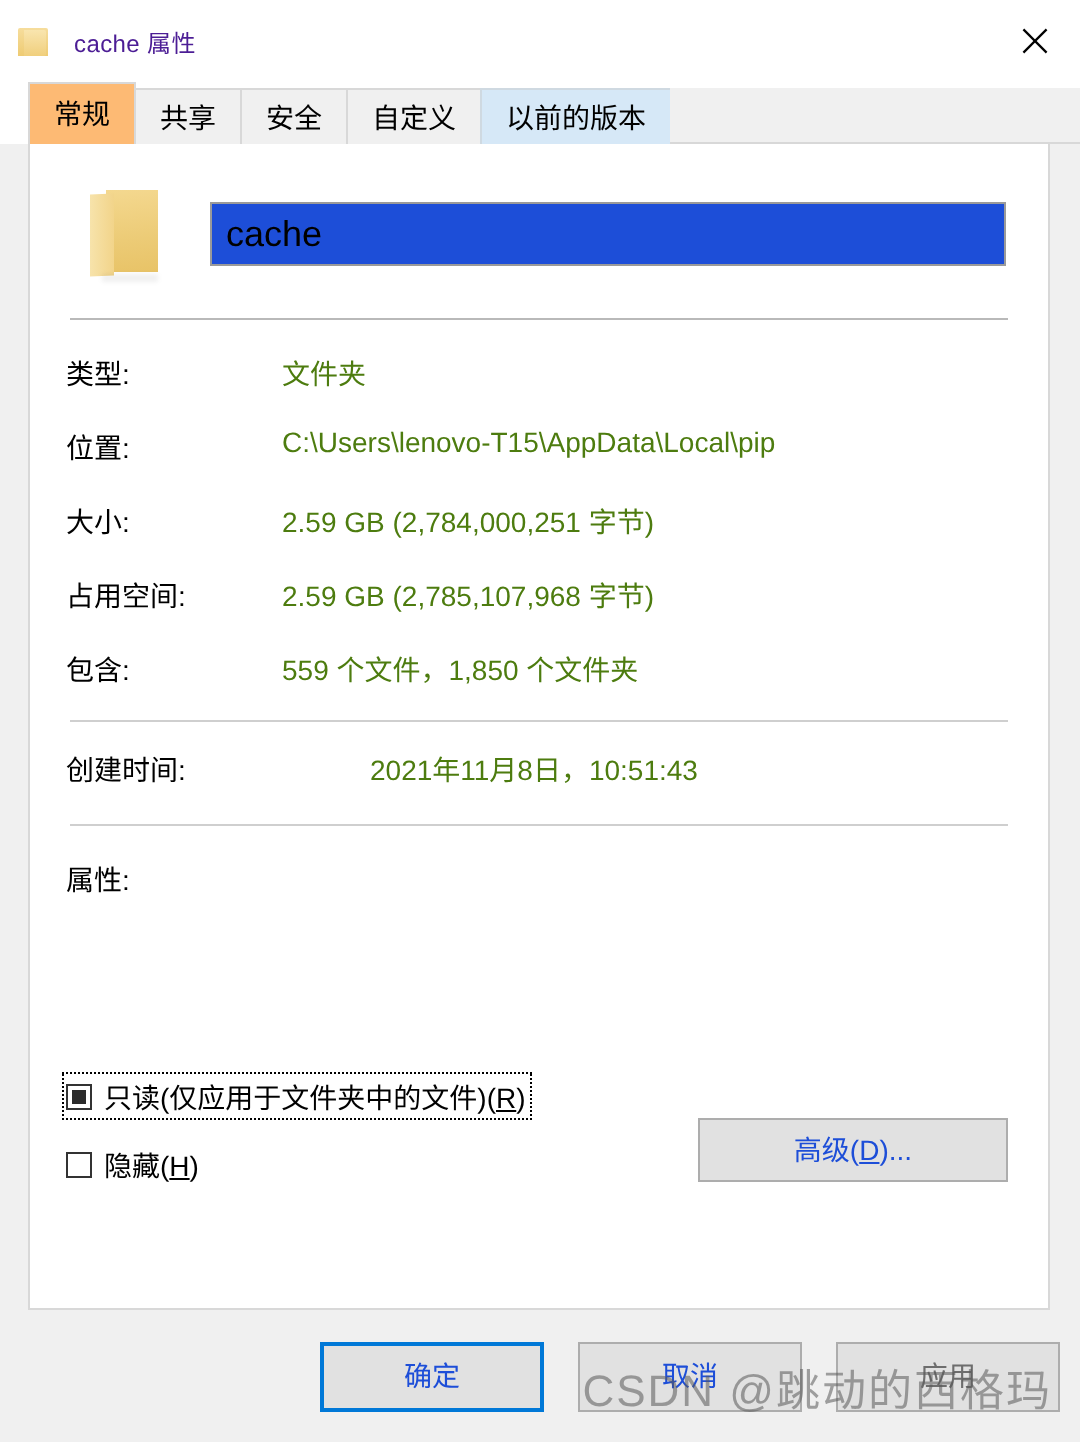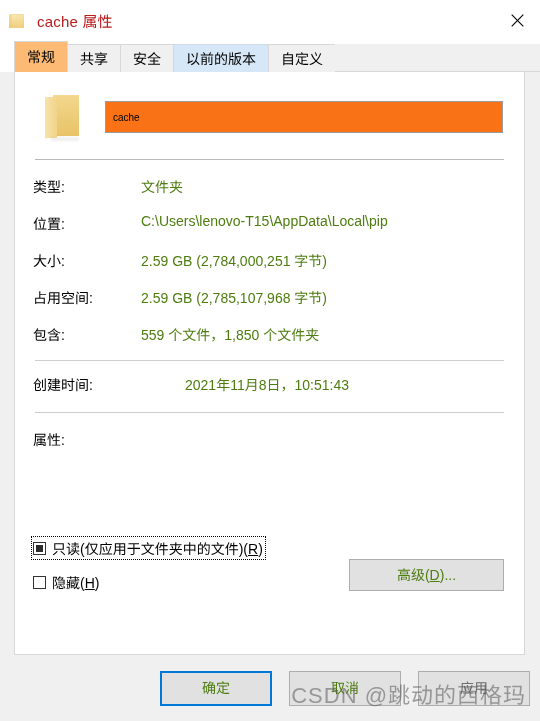--- a/index.html
+++ b/index.html
@@ -56,22 +56,22 @@
     border-radius: 1px 1px 0 0;
   }
   .title-folder-icon .front {
     position: absolute;
     left: 3px; top: 2px;
     width: 11px; height: 13px;
     background: linear-gradient(180deg,#f9e5ae 0%, #f0cf7d 100%);
     border-radius: 0 1px 1px 0;
   }
   .title-text {
-    font-size: 15px;
-    color: #b91c1c;
+    font-size: 12px;
+    color: #4c1d95;
     letter-spacing: 0.2px;
     white-space: nowrap;
     text-align: center;
   }
   .close-btn {
     position: absolute;
     right: 0; top: 0;
     width: 46px; height: 40px;
     display: flex;
     align-items: center;
@@ -185,23 +185,23 @@
     position: absolute;
     left: 6px; bottom: -2px;
     width: 28px; height: 4px;
     background: rgba(0,0,0,0.06);
     filter: blur(1px);
   }
   .name-input {
     flex: 1 1 auto;
     height: 32px;
     border: 1px solid #9a9a9a;
-    background: #f97316;
+    background: #1d4ed8;
     font-family: "Liberation Sans", "DejaVu Sans", sans-serif;
-    font-size: 10px;
+    font-size: 18px;
     color: #000;
     padding: 0 7px;
     box-sizing: border-box;
     outline: none;
     margin-left: 14px;
     margin-right: 3px;
   }
 
   hr.sep {
     border: none;
@@ -295,21 +295,21 @@
   .adv-row {
     position: relative;
     margin-top: -34px;
     display: flex;
     justify-content: flex-end;
     padding-right: 2px;
   }
   .btn {
     font-family: "Liberation Sans", "DejaVu Sans", sans-serif;
     font-size: 14px;
-    color: #4d7c0f;
+    color: #1d4ed8;
     background: #e1e1e1;
     border: 1px solid #adadad;
     box-sizing: border-box;
     cursor: default;
     text-align: center;
   }
   .btn-advanced {
     width: 155px;
     height: 32px;
     line-height: 30px;
@@ -374,22 +374,22 @@
         <line x1="12.3" y1="0.7" x2="0.7" y2="12.3" stroke="#000" stroke-width="1.1"></line>
       </svg>
     </div>
   </div>
 
   <div class="tabstrip-wrap">
     <div class="tabstrip">
       <div class="tab active">常规</div>
       <div class="tab">共享</div>
       <div class="tab">安全</div>
+      <div class="tab">自定义</div>
       <div class="tab hover">以前的版本</div>
-      <div class="tab">自定义</div>
       <div class="tab-filler"></div>
     </div>
   </div>
 
   <div class="content-outer">
     <div class="content">
 
       <div class="name-row">
         <div class="big-folder">
           <div class="folder-art">

